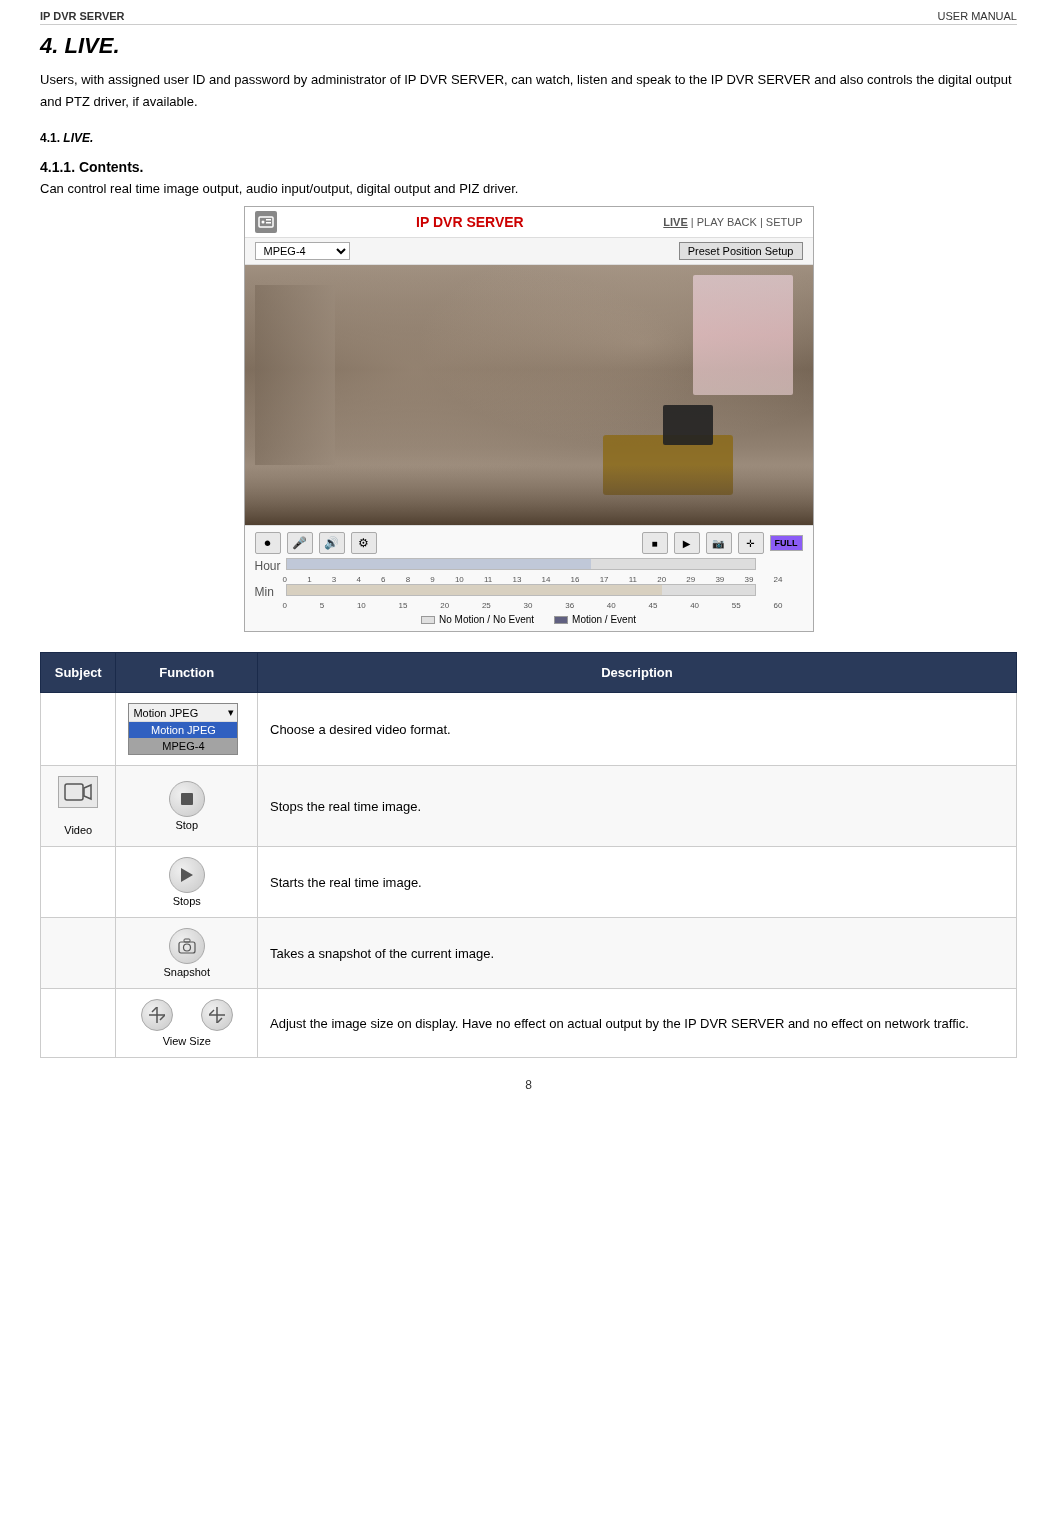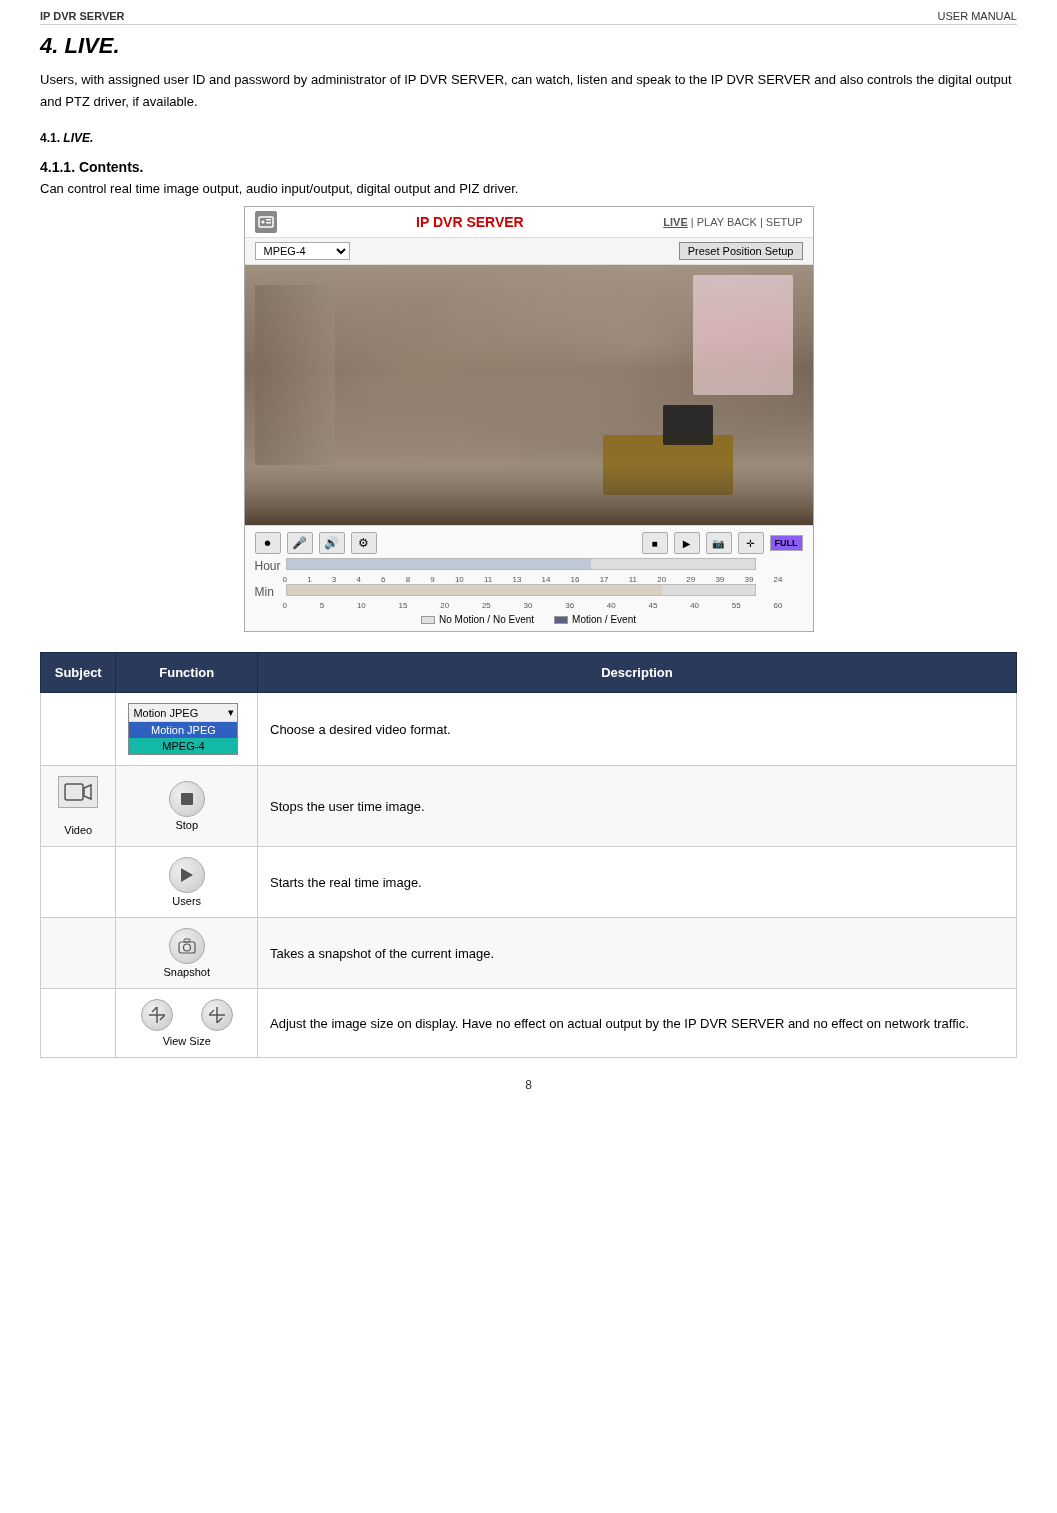--- a/index.html
+++ b/index.html
@@ -298,21 +298,21 @@
     .function-cell {
       text-align: center;
       min-width: 130px;
     }
     .desc-cell {
       text-align: left;
     }
     
     .dropdown-visual {
       border: 1px solid #888;
-      background: #14b8a6;
+      background: #a3a3a3;
       font-size: 11px;
       width: 110px;
     }
     .dropdown-header {
       display: flex;
       justify-content: space-between;
       align-items: center;
       padding: 2px 4px;
       border-bottom: 1px solid #ddd;
       background: #f0f0f0;
@@ -553,30 +553,30 @@
             </svg>
         </div>
         <div style="font-size:11px;text-align:center;margin-top:16px;">Video</div>
       </td>
       <td class="function-cell">
         <div class="round-btn">
           <span style="display:block;width:12px;height:12px;background:#555;border-radius:1px;"></span>
         </div>
         <div class="btn-label">Stop</div>
       </td>
-      <td class="desc-cell">Stops the user time image.</td>
+      <td class="desc-cell">Stops the real time image.</td>
     </tr>
 
     <tr>
       <td class="subject-cell"></td>
       <td class="function-cell">
         <div class="round-btn">
           <span style="border-left:12px solid #555;border-top:7px solid transparent;border-bottom:7px solid transparent;display:inline-block;"></span>
         </div>
-        <div class="btn-label">Users</div>
+        <div class="btn-label">Stops</div>
       </td>
       <td class="desc-cell">Starts the real time image.</td>
     </tr>
 
     <tr>
       <td class="subject-cell"></td>
       <td class="function-cell">
         <div class="round-btn">
           <svg width="18" height="16" viewBox="0 0 18 16">
               <rect x="1" y="4" width="16" height="11" rx="2" fill="none" stroke="#555" stroke-width="1.2"></rect>

